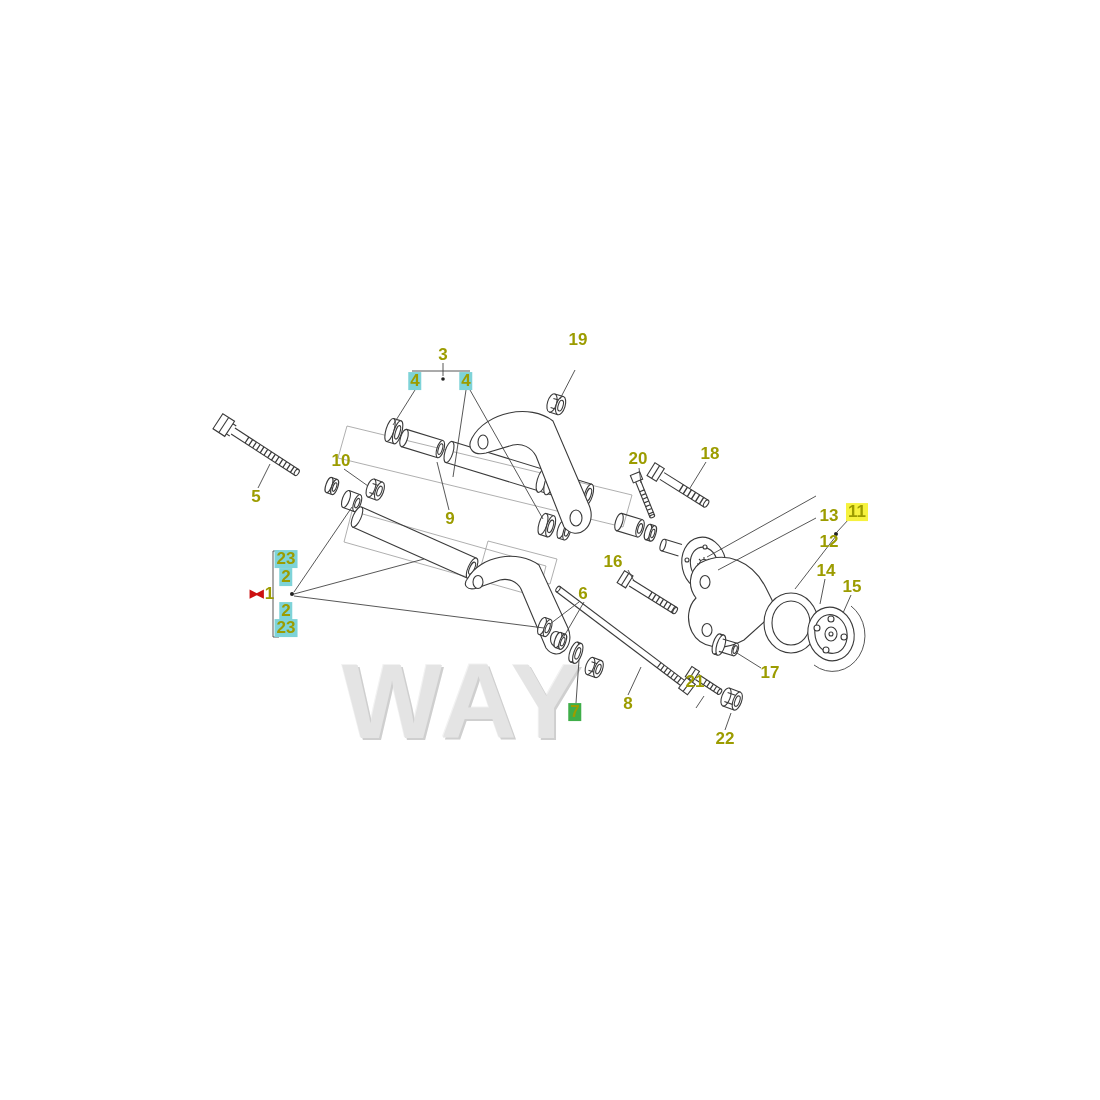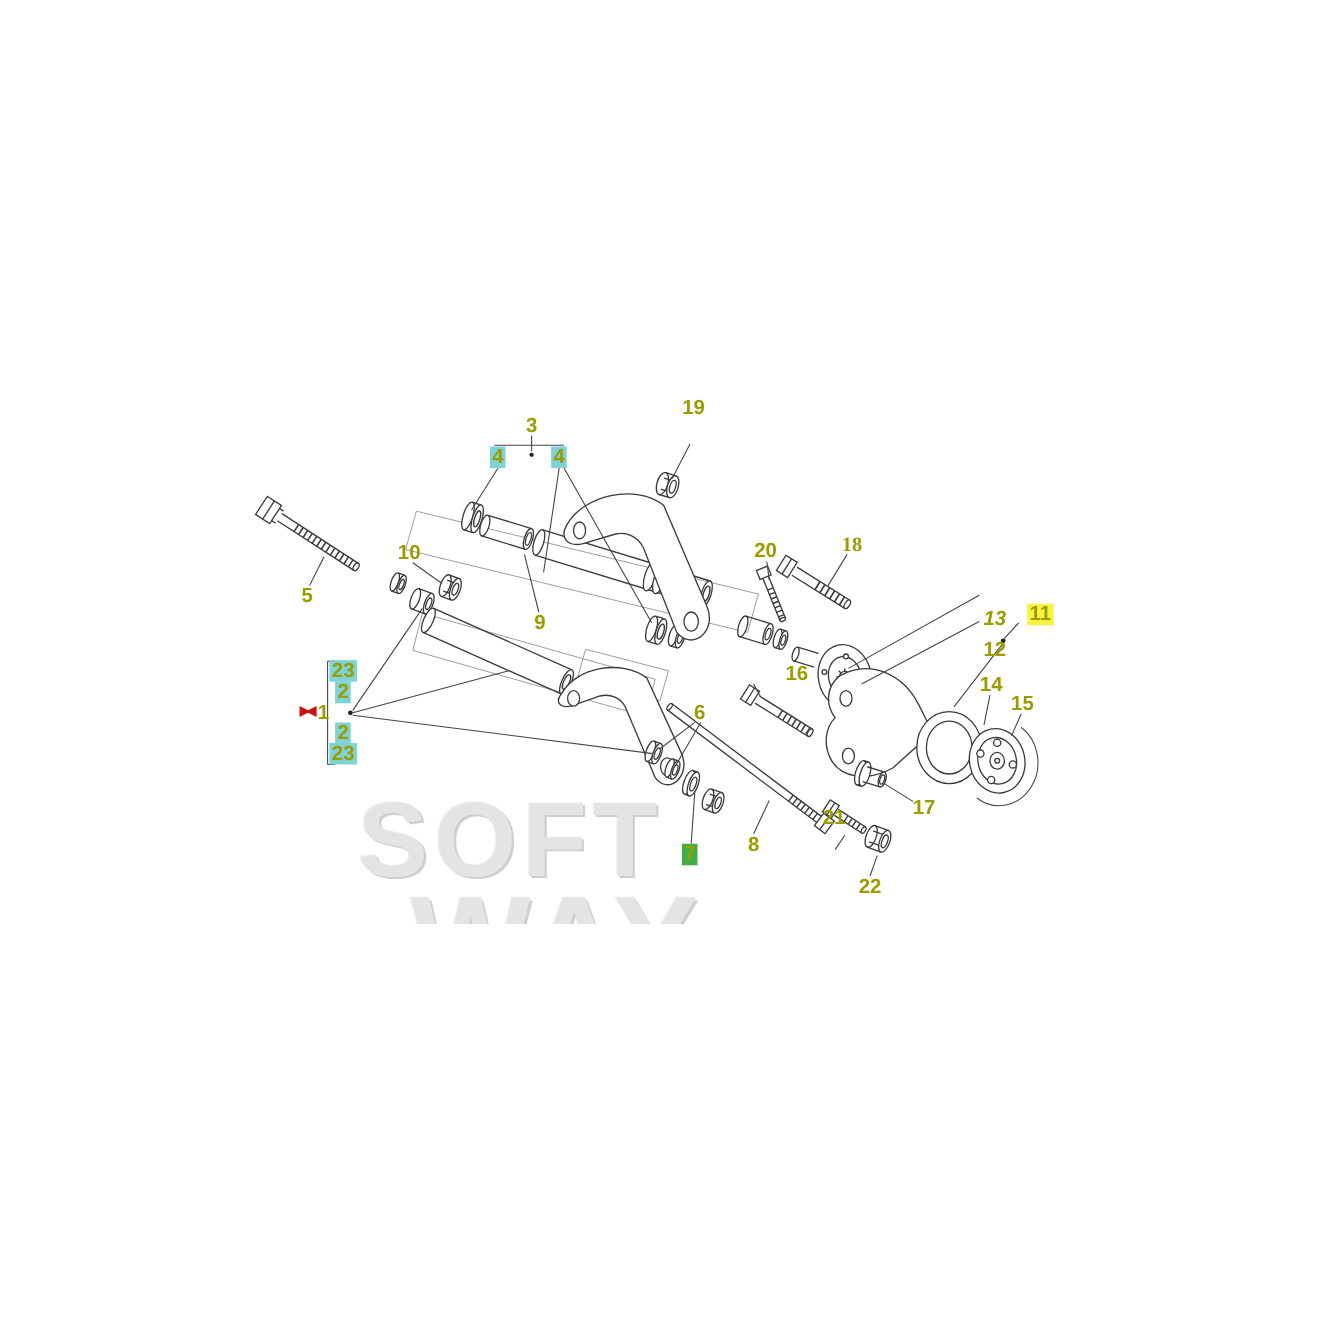--- a/index.html
+++ b/index.html
@@ -45,21 +45,20 @@
     color:var(--marker-red,#cc1111); font-size:11px;
     letter-spacing:-3px; margin-right:2px;
   }
 </style>
 </head>
 <body>
 
 <div class="stage">
 
   <div class="watermark">
-    <span class="wm1">SOFT</span>
     <span class="wm2">WAY</span>
   </div>
 
   <svg class="art" width="1100" height="1100" viewBox="0 0 1100 1100">
 
     <g>
       <polygon class="ghost" points="347,426 632,495 623,527 338,458"></polygon>
       <polygon class="ghost" points="352,511 546,566 538,597 344,542"></polygon>
       <polygon class="ghost" points="488,541 557,559 550,584 481,566"></polygon>
     </g>
@@ -368,42 +367,42 @@
       </div>
       <div class="callout" style="left: 466px; top: 381px;">
         <span class="num hl-cyan">4</span>
       </div>
       <div class="callout" style="left: 341px; top: 461px;">
         <span class="num hl-none">10</span>
       </div>
       <div class="callout" style="left: 638px; top: 459px;">
         <span class="num hl-none">20</span>
       </div>
-      <div class="callout" style="left: 710px; top: 454px; font-family: Liberation Serif, serif;">
+      <div class="callout" style="left: 710px; top: 454px;">
         <span class="num hl-none">18</span>
       </div>
       <div class="callout" style="left: 256px; top: 497px;">
         <span class="num hl-none">5</span>
       </div>
       <div class="callout" style="left: 829px; top: 494px; margin-top: 48px;">
         <span class="num hl-none">12</span>
       </div>
-      <div class="callout" style="left: 829px; top: 516px; font-style: italic;">
+      <div class="callout" style="left: 829px; top: 516px;">
         <span class="num hl-none">13</span>
       </div>
-      <div class="callout" style="left: 857px; top: 512px; padding-left: 20px;">
+      <div class="callout" style="left: 857px; top: 512px;">
         <span class="num hl-yellow">11</span>
       </div>
       <div class="callout" style="left: 450px; top: 519px;">
         <span class="num hl-none">9</span>
       </div>
       <div class="callout" style="left: 286px; top: 559px;">
         <span class="num hl-cyan">23</span>
       </div>
-      <div class="callout" style="left: 664px; top: 562px;">
+      <div class="callout" style="left: 613px; top: 562px;">
         <span class="num hl-none">16</span>
       </div>
       <div class="callout" style="left: 826px; top: 571px; align-items: flex-end;">
         <span class="num hl-none">14</span>
       </div>
       <div class="callout" style="left: 286px; top: 577px;">
         <span class="num hl-cyan">2</span>
       </div>
       <div class="callout" style="left: 852px; top: 587px;">
         <span class="num hl-none">15</span>

